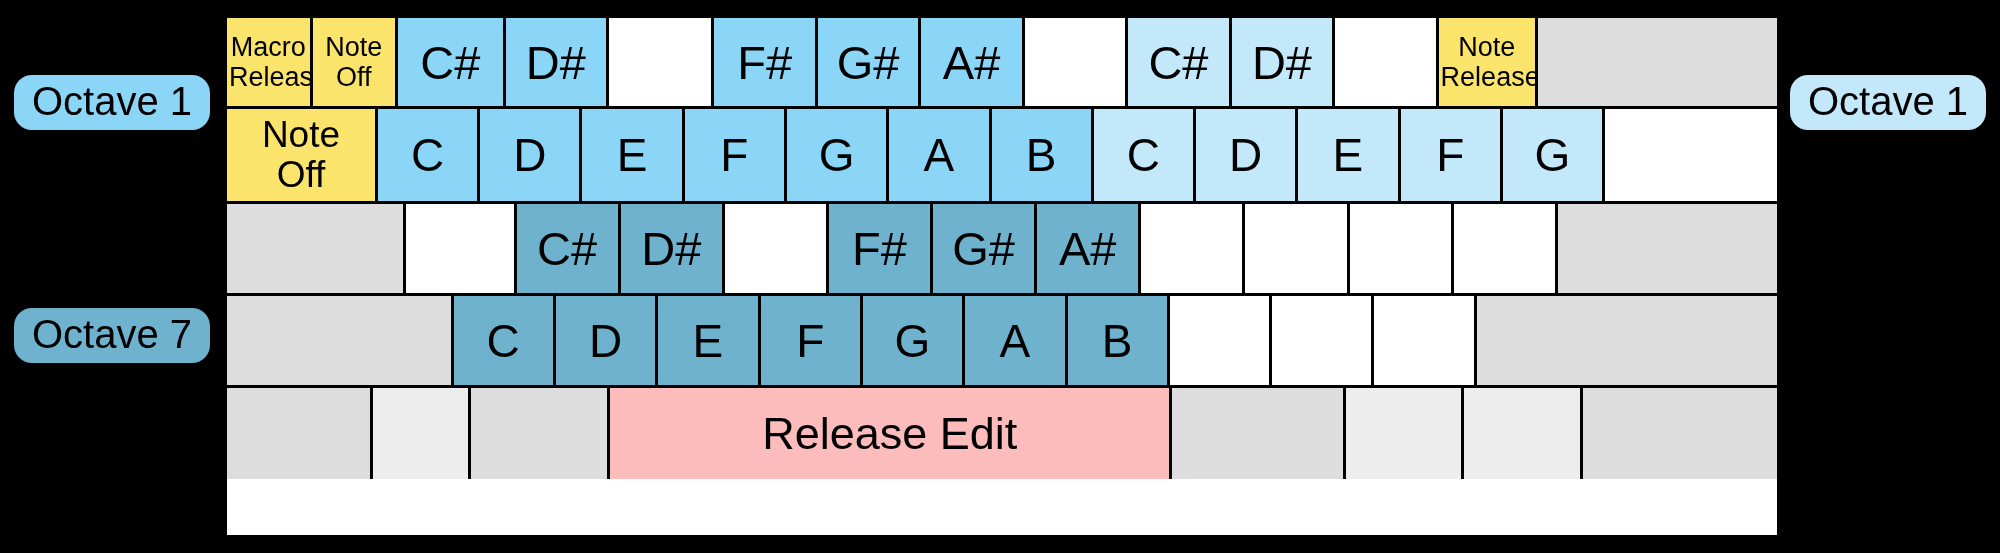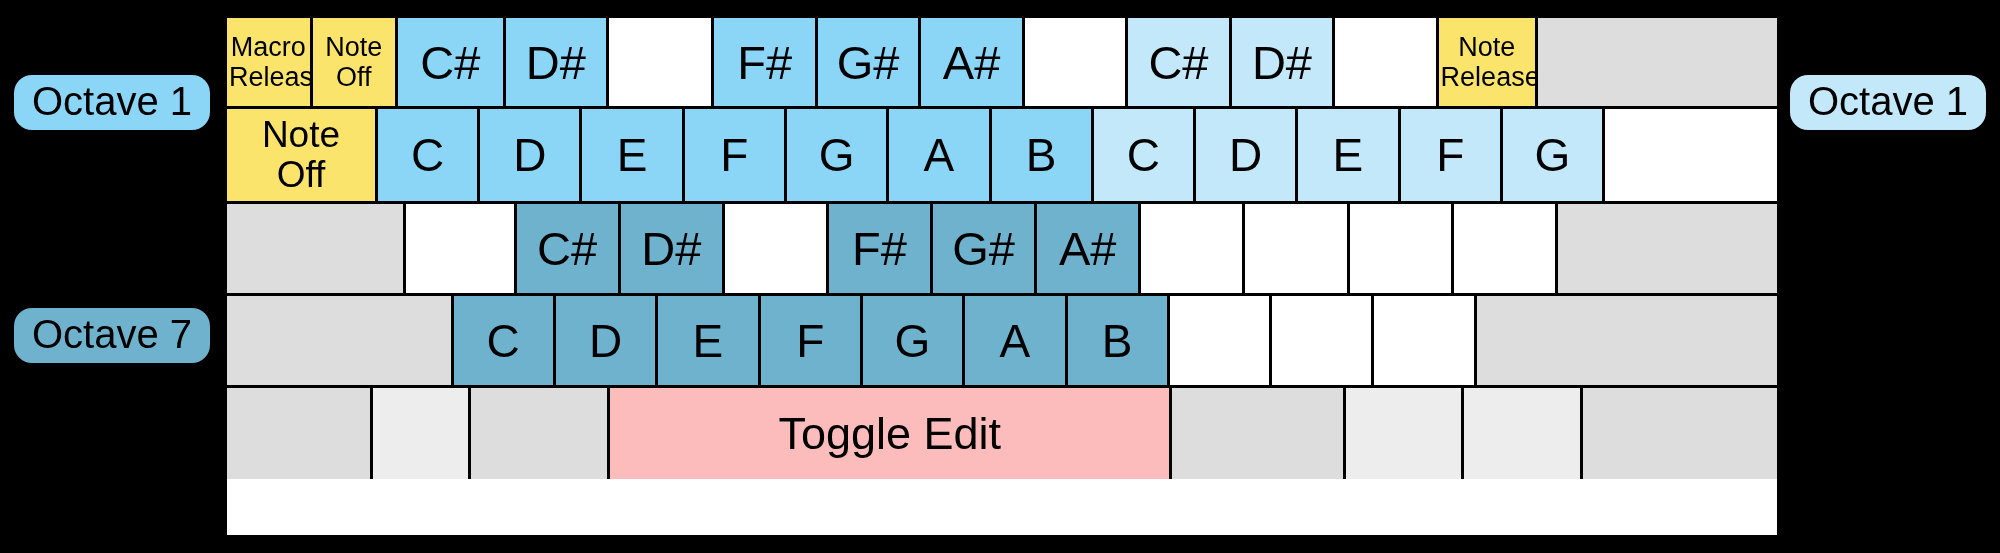--- a/index.html
+++ b/index.html
@@ -184,21 +184,21 @@
         <div class="key" style="flex: 0 0 6.60256%; background: rgb(255, 255, 255);"></div>
         <div class="key" style="flex: 0 0 6.60256%; background: rgb(255, 255, 255);"></div>
         <div class="key" style="flex: 0 0 6.60256%; background: rgb(255, 255, 255);"></div>
         <div class="key" style="flex: 0 0 19.359%; background: rgb(221, 221, 221);"></div>
       </div>
       <div class="krow" style="height: 91px;">
         <div class="key" style="flex: 0 0 9.42563%; background: rgb(221, 221, 221);"></div>
         <div class="key" style="flex: 0 0 6.33284%; background: rgb(237, 237, 237);"></div>
         <div class="key" style="flex: 0 0 8.9838%; background: rgb(221, 221, 221);"></div>
         <div class="key" style="flex: 0 0 36.2297%; background: rgb(252, 188, 188);">
-          <span class="lbl fs-toggle">Toggle Edit</span>
+          <span class="lbl fs-toggle">Release Edit</span>
         </div>
         <div class="key" style="flex: 0 0 11.1929%; background: rgb(221, 221, 221);"></div>
         <div class="key" style="flex: 0 0 7.65832%; background: rgb(237, 237, 237);"></div>
         <div class="key" style="flex: 0 0 7.65832%; background: rgb(237, 237, 237);"></div>
         <div class="key" style="flex: 0 0 12.5184%; background: rgb(221, 221, 221);"></div>
       </div>
     </div>
 
 </div>
 

